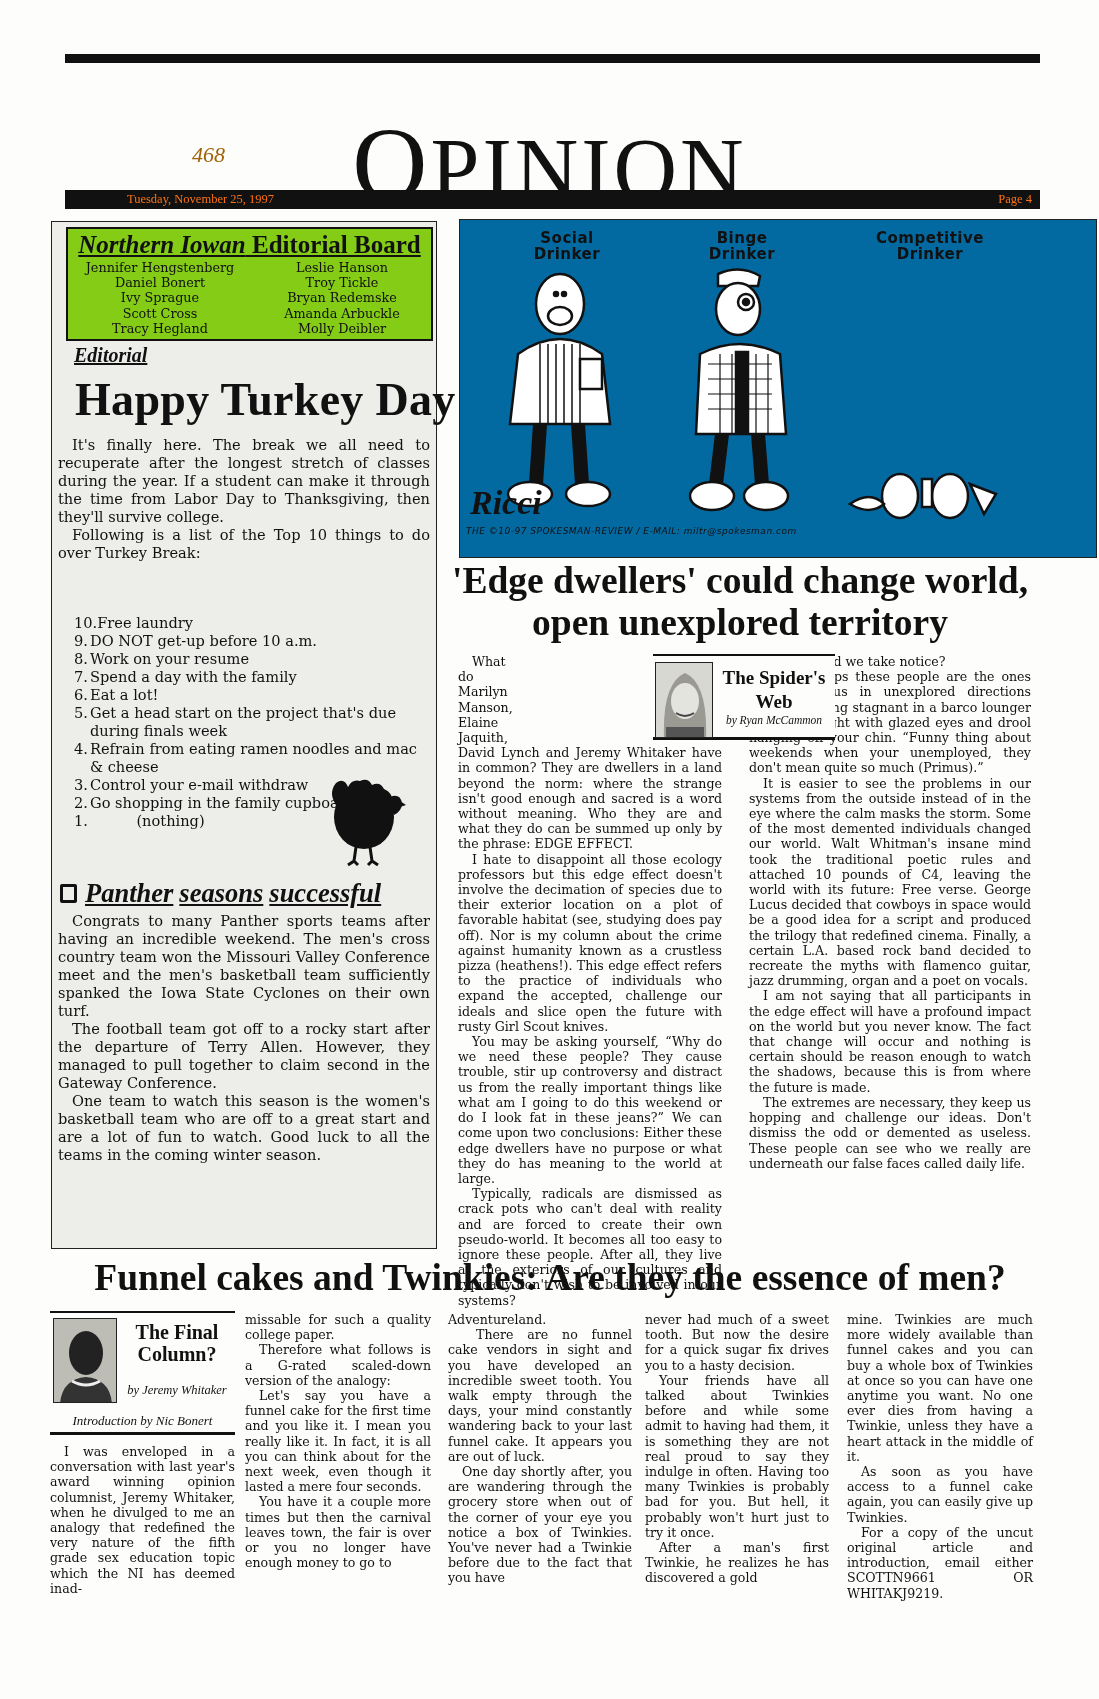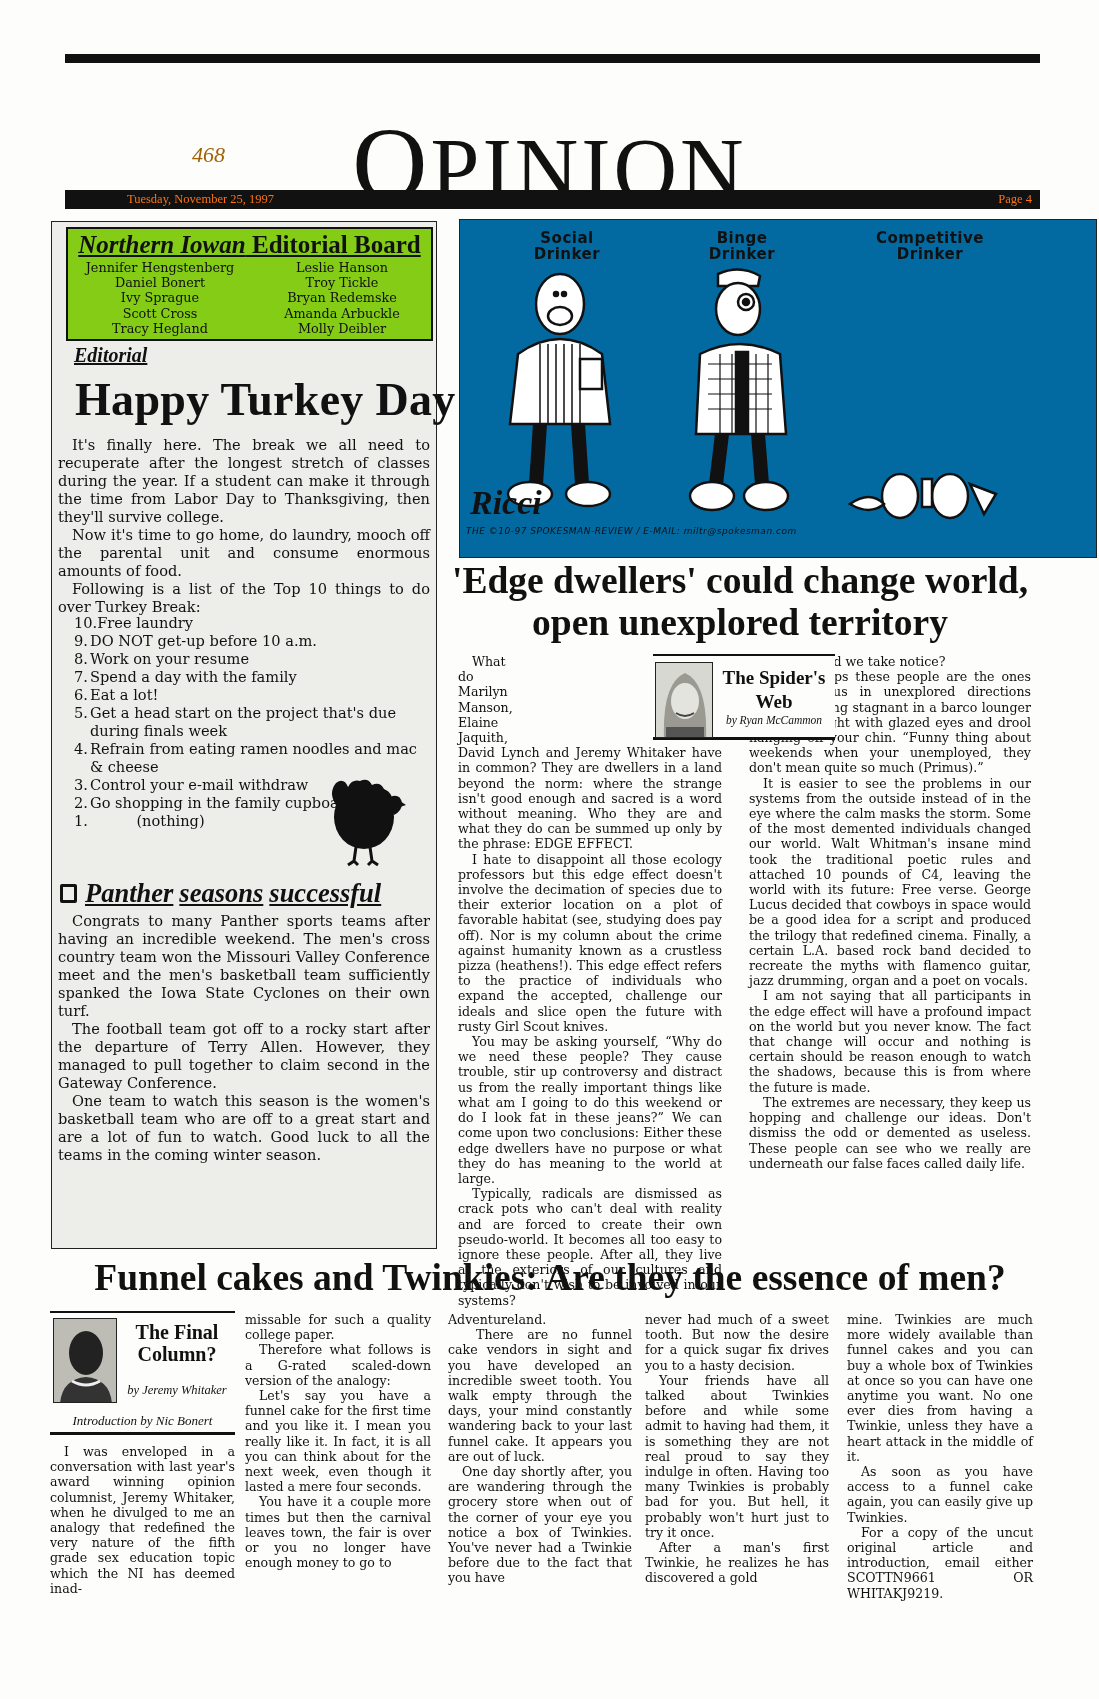--- a/index.html
+++ b/index.html
@@ -94,21 +94,20 @@
       <div>Amanda Arbuckle</div>
       <div>Molly Deibler</div>
     </div>
 </div>
 
 <div class="abs" id="editorial-label">Editorial</div>
 <div class="abs" id="headline-turkey">Happy Turkey Day!</div>
 
 <div class="abs body-text" id="editorial-body">
   <p>It's finally here. The break we all need to recuperate after the longest stretch of classes during the year. If a student can make it through the time from Labor Day to Thanksgiving, then they'll survive college.</p>
-  <p>Now it's time to go home, do laundry, mooch off the parental unit and consume enormous amounts of food.</p>
   <p>Following is a list of the Top 10 things to do over Turkey Break:</p>
 </div>
 
 <div class="abs" id="top10">
     <div class="item" style="padding-left: 32px;"><span class="num">10. </span><span>Free laundry</span></div>
     <div class="item"><span class="num">9. </span><span>DO NOT get-up before 10 a.m.</span></div>
     <div class="item"><span class="num">8. </span><span>Work on your resume</span></div>
     <div class="item"><span class="num">7. </span><span>Spend a day with the family</span></div>
     <div class="item"><span class="num">6. </span><span>Eat a lot!</span></div>
     <div class="item"><span class="num">5. </span><span>Get a head start on the project that's due during finals week</span></div>

